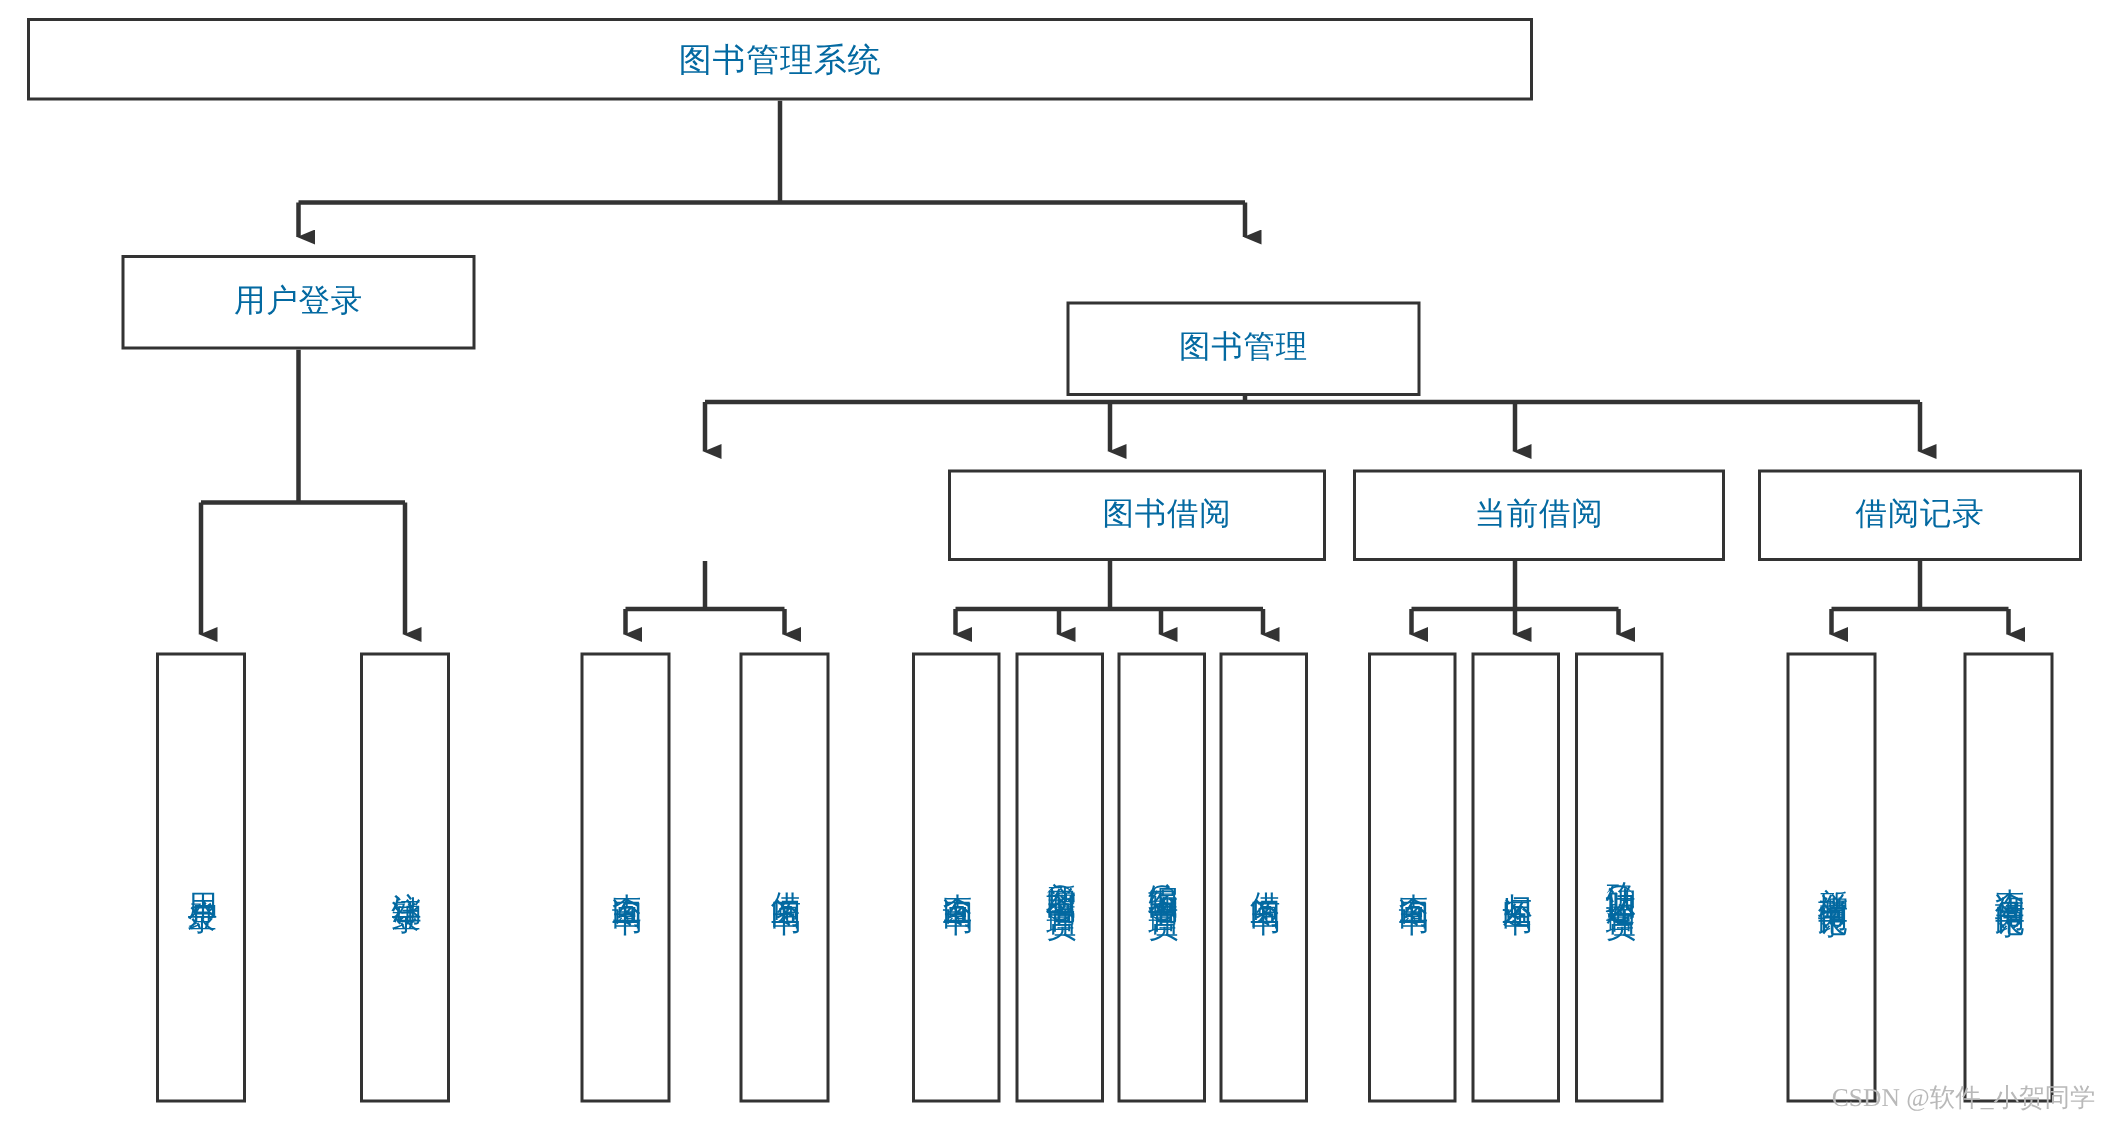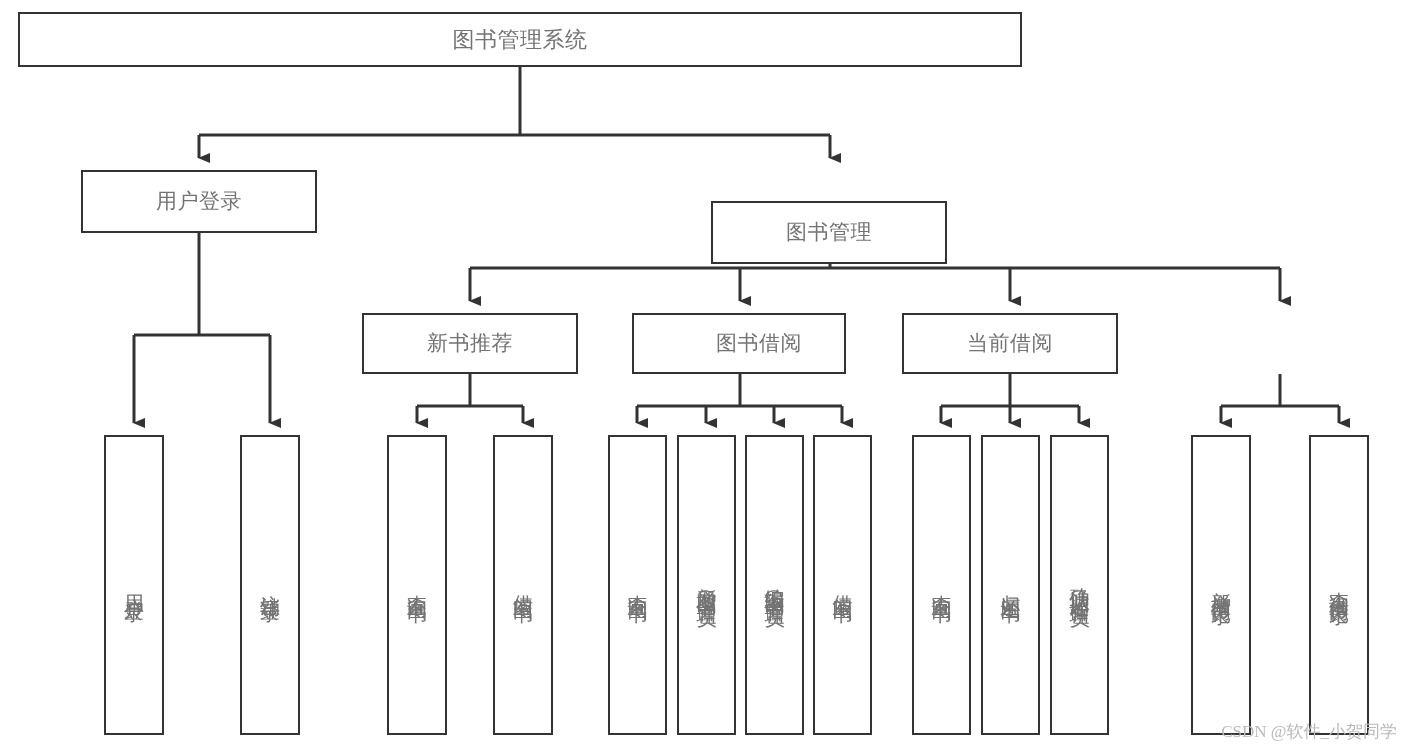--- a/index.html
+++ b/index.html
@@ -34,21 +34,21 @@
     border: 2px solid #333333;
     display: flex;
     align-items: center;
     justify-content: center;
     color: #222222;
     z-index: 2;
   }
   .node-label {
     display: block;
     line-height: 1.18;
-    color: #737373;
+    color: #0369a1;
     letter-spacing: 0.5px;
   }
   
   .node.horiz .node-label {
     font-size: 21px;
     writing-mode: horizontal-tb;
   }
   .node.root .node-label {
     font-size: 22px;
   }
@@ -141,32 +141,32 @@
   </div>
 
   <div class="node horiz" style="left:81px; top:170px; width:236px; height:63px;">
     <span class="node-label">用户登录</span>
   </div>
 
   <div class="node horiz" style="left:711px; top:170px; width:236px; height:63px;margin-top:31px;">
     <span class="node-label">图书管理</span>
   </div>
 
-  <div class="node horiz" style="left:362px; top:313px; width:216px; height:61px;">
-    <span class="node-label">新书推荐</span>
-  </div>
-
-  <div class="node horiz" style="left:632px; top:313px; width:214px; height:61px;padding-left:40px;">
+
+  <div class="node horiz" style="left:632px; top:313px; width:252px; height:61px;padding-left:40px;">
     <span class="node-label">图书借阅</span>
   </div>
 
-  <div class="node horiz" style="left:902px; top:313px; width:216px; height:61px;">
+  <div class="node horiz" style="left:902px; top:313px; width:248px; height:61px;">
     <span class="node-label">当前借阅</span>
   </div>
 
+  <div class="node horiz" style="left:1172px; top:313px; width:216px; height:61px;">
+    <span class="node-label">借阅记录</span>
+  </div>
 
   <div class="node vert" style="left:104px; top:435px; width:60px; height:300px;">
     <span class="node-label">用户登录</span>
   </div>
   <div class="node vert" style="left:240px; top:435px; width:60px; height:300px;">
     <span class="node-label">注销登录</span>
   </div>
 
   <div class="node vert" style="left:387px; top:435px; width:60px; height:300px;">
     <span class="node-label">查询图书</span>

